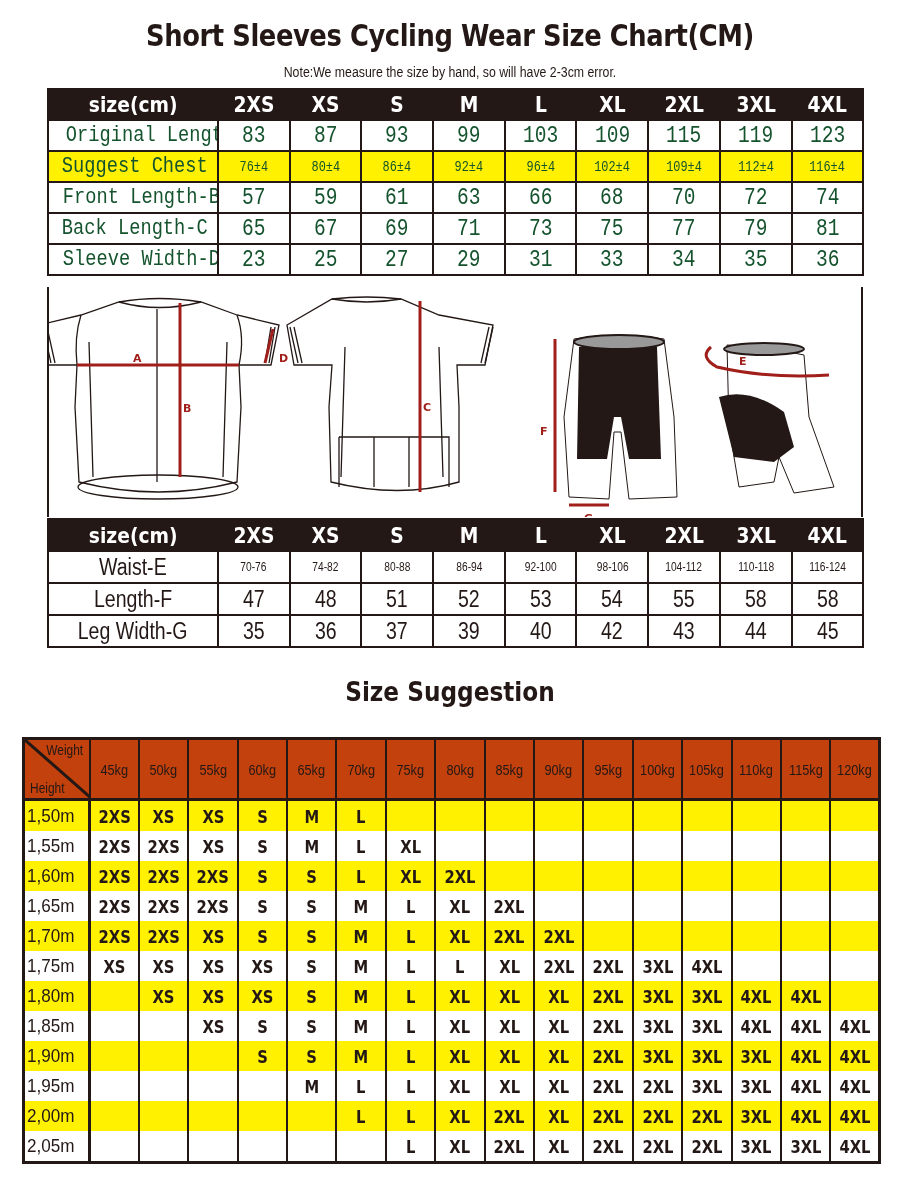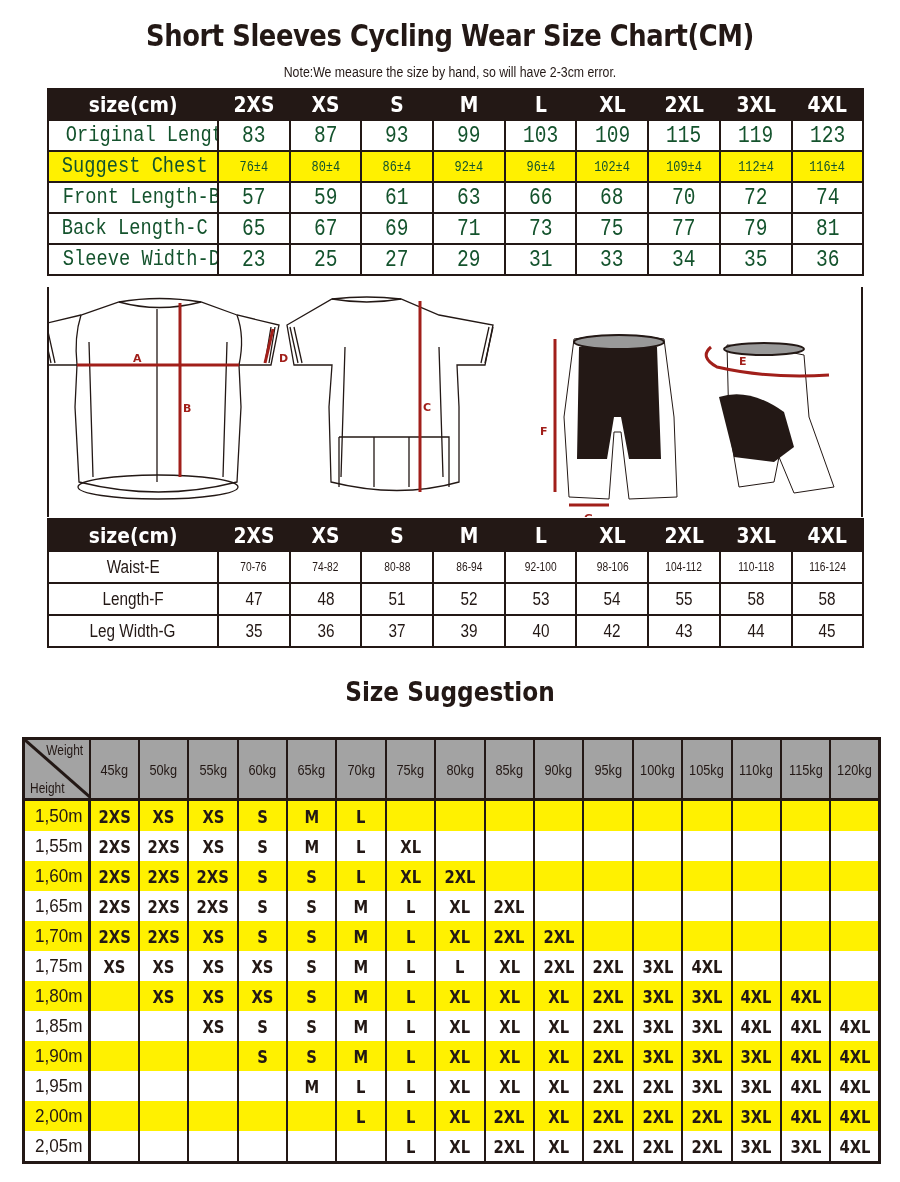--- a/index.html
+++ b/index.html
@@ -19,35 +19,35 @@
   .t1 tr.hdr td { background:#231815; color:#ffffff; font-weight:bold; font-family:"DejaVu Sans", sans-serif;
                   font-size:22px; border-color:#231815; }
   .t1 tr.hdr td span { display:inline-block; transform:scaleX(0.85); }
   .t1 tr.yel td { background:#fff100; }
   .t1 tr.yel td.val { font-size:14px; }
   .t1 td span.nar { display:inline-block; transform:scaleX(0.85); }
   .diagram { position:absolute; left:47px; top:287px; width:812px; height:230px;
              border-left:2px solid #231815; border-right:2px solid #231815; background:#fff; }
   .t2 { position:absolute; left:47px; top:518px; width:816px; }
   .t2 td { border:2px solid #231815; text-align:center; height:30px; padding:0;
-           font-size:18px; white-space:nowrap; overflow:hidden; }
+           font-size:23px; white-space:nowrap; overflow:hidden; }
   .t2 tr.hdr td { background:#231815; color:#fff; font-weight:bold; font-family:"DejaVu Sans", sans-serif; font-size:22px; }
   .t2 tr.hdr td span, .t2 td span.nar { display:inline-block; transform:scaleX(0.85); }
   .t2 td.small { font-size:12px; }
   .sub { position:absolute; left:0; top:676px; width:900px; text-align:center;
          font-family:"DejaVu Sans", sans-serif; font-weight:bold; font-size:27px;
          transform:scaleX(0.86); color:#231815; }
   .t3 { position:absolute; left:22px; top:737px; width:857px; border:3px solid #231815; }
   .t3 td { border-left:2px solid #231815; border-right:2px solid #231815; text-align:center;
            padding:0; height:30px; white-space:nowrap; overflow:hidden; }
-  .t3 tr.head td { background:#a3a3a3; height:58px; font-size:15px; border-bottom:3px solid #231815; }
+  .t3 tr.head td { background:#c2410c; height:58px; font-size:15px; border-bottom:3px solid #231815; }
   .t3 tr.head td span { display:inline-block; transform:scaleX(0.85); }
   .t3 tr.y td { background:#fff100; }
   .t3 tr.w td { background:#ffffff; }
-  .t3 td.h { font-size:19px; text-align:right; padding-left:2px; border-right:3px solid #231815; }
+  .t3 td.h { font-size:19px; text-align:left; padding-left:2px; border-right:3px solid #231815; }
   .t3 td.h span { display:inline-block; transform:scaleX(0.9); transform-origin:left; }
   .t3 td.s { font-family:"DejaVu Sans", sans-serif; font-weight:bold; font-size:18px; }
   .t3 td.s span { display:inline-block; transform:scaleX(0.82); }
   .corner { position:relative; }
   .corner svg { position:absolute; left:0; top:0; }
   .corner .wt { position:absolute; right:2px; top:2px; font-size:14px; }
   .corner .ht { position:absolute; left:2px; bottom:2px; font-size:14px; }
 </style>
 </head>
 <body>

